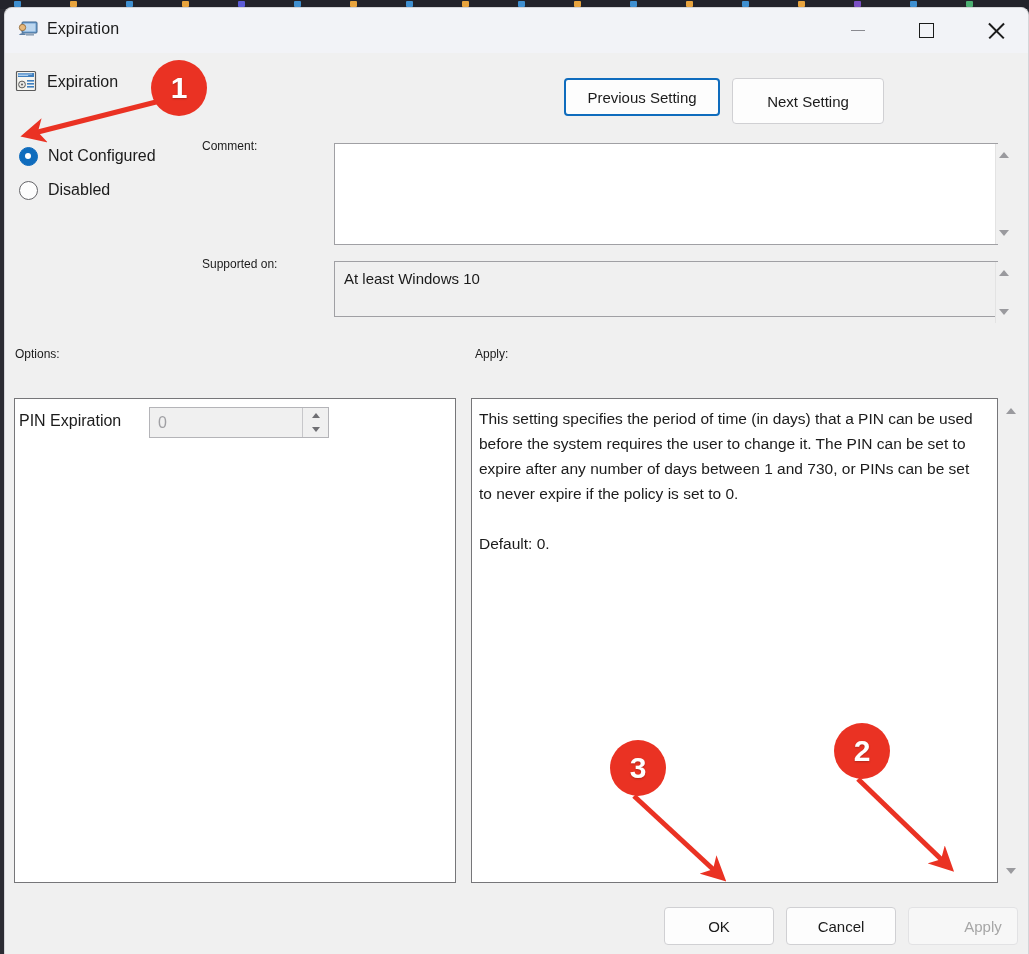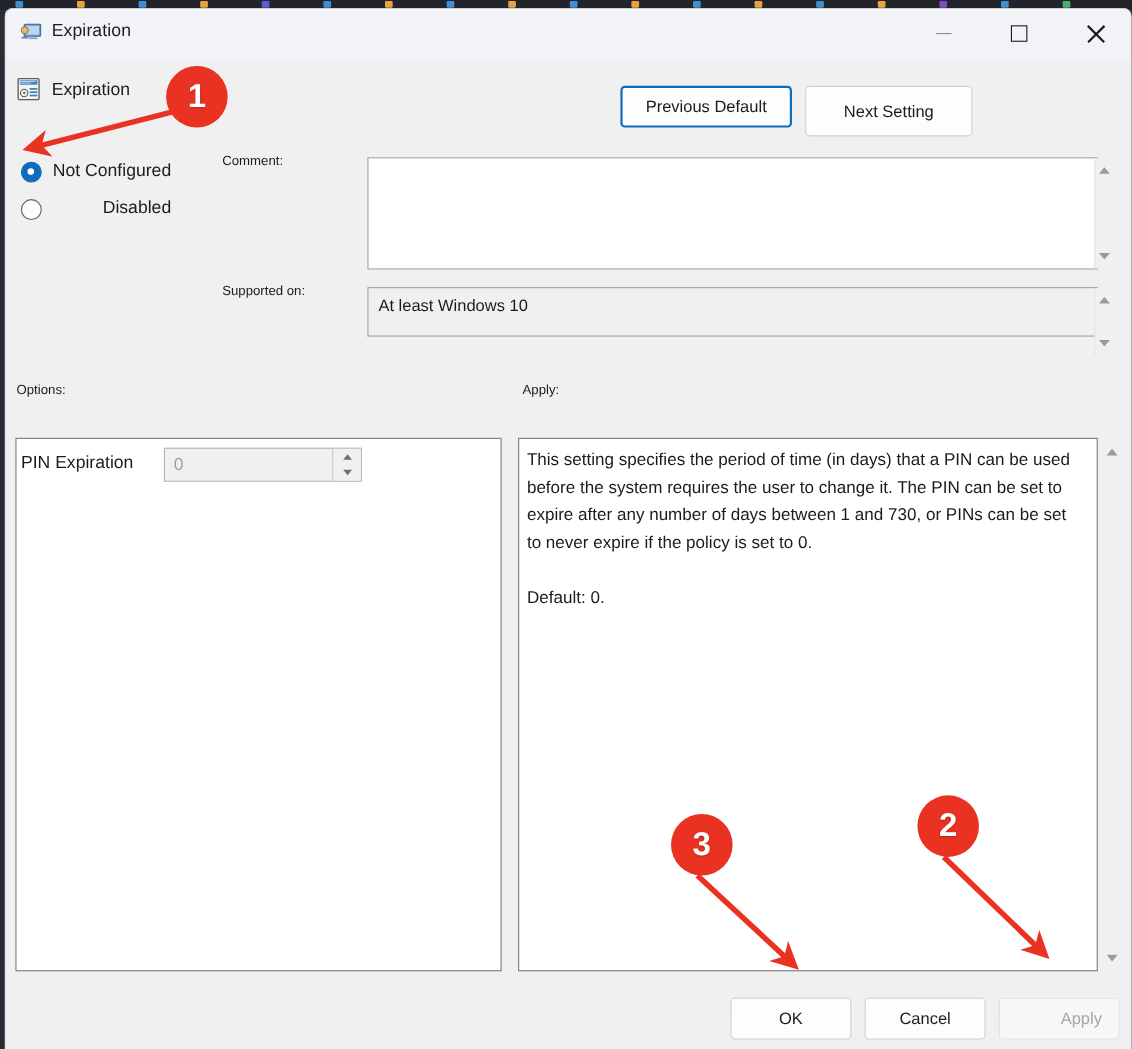--- a/index.html
+++ b/index.html
@@ -102,21 +102,21 @@
   .btn-prev {
     position: absolute; left: 559px; top: 70px; width: 156px; height: 38px;
   }
   .btn-next {
     position: absolute; left: 727px; top: 70px; width: 152px; height: 46px;
   }
 
   
   .radios { position: absolute; left: 14px; top: 131px; }
   .radio-row {
-    display: flex; align-items: center; height: 34px; cursor: default; justify-content: space-between;
+    display: flex; align-items: center; height: 34px; cursor: default;
   }
   .radio-dot {
     width: 19px; height: 19px; border-radius: 50%;
     border: 1.6px solid #646468; background: #fdfdfd;
     position: relative; flex: 0 0 auto;
   }
   .radio-row.checked .radio-dot {
     border: 1.6px solid #0f6cbd; background: #0f6cbd;
   }
   .radio-row.checked .radio-dot:after {
@@ -135,21 +135,21 @@
   .lbl-supported { left: 197px; top: 249px; }
   .lbl-options { left: 10px; top: 339px; }
   .lbl-help { left: 470px; top: 339px; }
 
   
   .field {
     position: absolute; background: #ffffff;
     border: 1px solid #a0a0a4;
   }
   .field-comment { left: 329px; top: 135px; width: 664px; height: 102px; }
-  .field-supported { left: 329px; top: 253px; width: 664px; height: 45px;
+  .field-supported { left: 329px; top: 253px; width: 664px; height: 56px;
                      background: #f0f0f0; }
   .field-supported .ftext {
     position: absolute; left: 9px; top: 8px;
     font-size: 15px; color: #1b1b1b;
   }
 
   
   .sbar {
     position: absolute; width: 17px; background: #f0f0f0;
     border-left: 1px solid #e3e3e3;
@@ -287,21 +287,21 @@
       <rect x="3.2" y="3.6" width="14" height="0.9" fill="#bcd8f2"></rect>
       <rect x="3.2" y="5.1" width="10" height="0.9" fill="#bcd8f2"></rect>
       <circle cx="7" cy="14.5" r="3.4" fill="#e8e8e4" stroke="#5b5b5b" stroke-width="1"></circle>
       <circle cx="7" cy="14.5" r="1" fill="#5b5b5b"></circle>
       <rect x="12" y="10" width="7" height="1.6" fill="#3f7fbf"></rect>
       <rect x="12" y="13" width="7" height="1.6" fill="#3f7fbf"></rect>
       <rect x="12" y="16" width="7" height="1.6" fill="#3f7fbf"></rect>
     </svg>
     <div class="policy-name">Expiration</div>
 
-    <button class="btn btn-prev focused">Previous Default</button>
+    <button class="btn btn-prev focused">Previous Setting</button>
     <button class="btn btn-next">Next Setting</button>
 
     <div class="radios">
       <div class="radio-row checked">
         <div class="radio-dot"></div>
         <span class="radio-label">Not Configured</span>
       </div>
       <div class="radio-row">
         <div class="radio-dot"></div>
         <span class="radio-label">Disabled</span>

